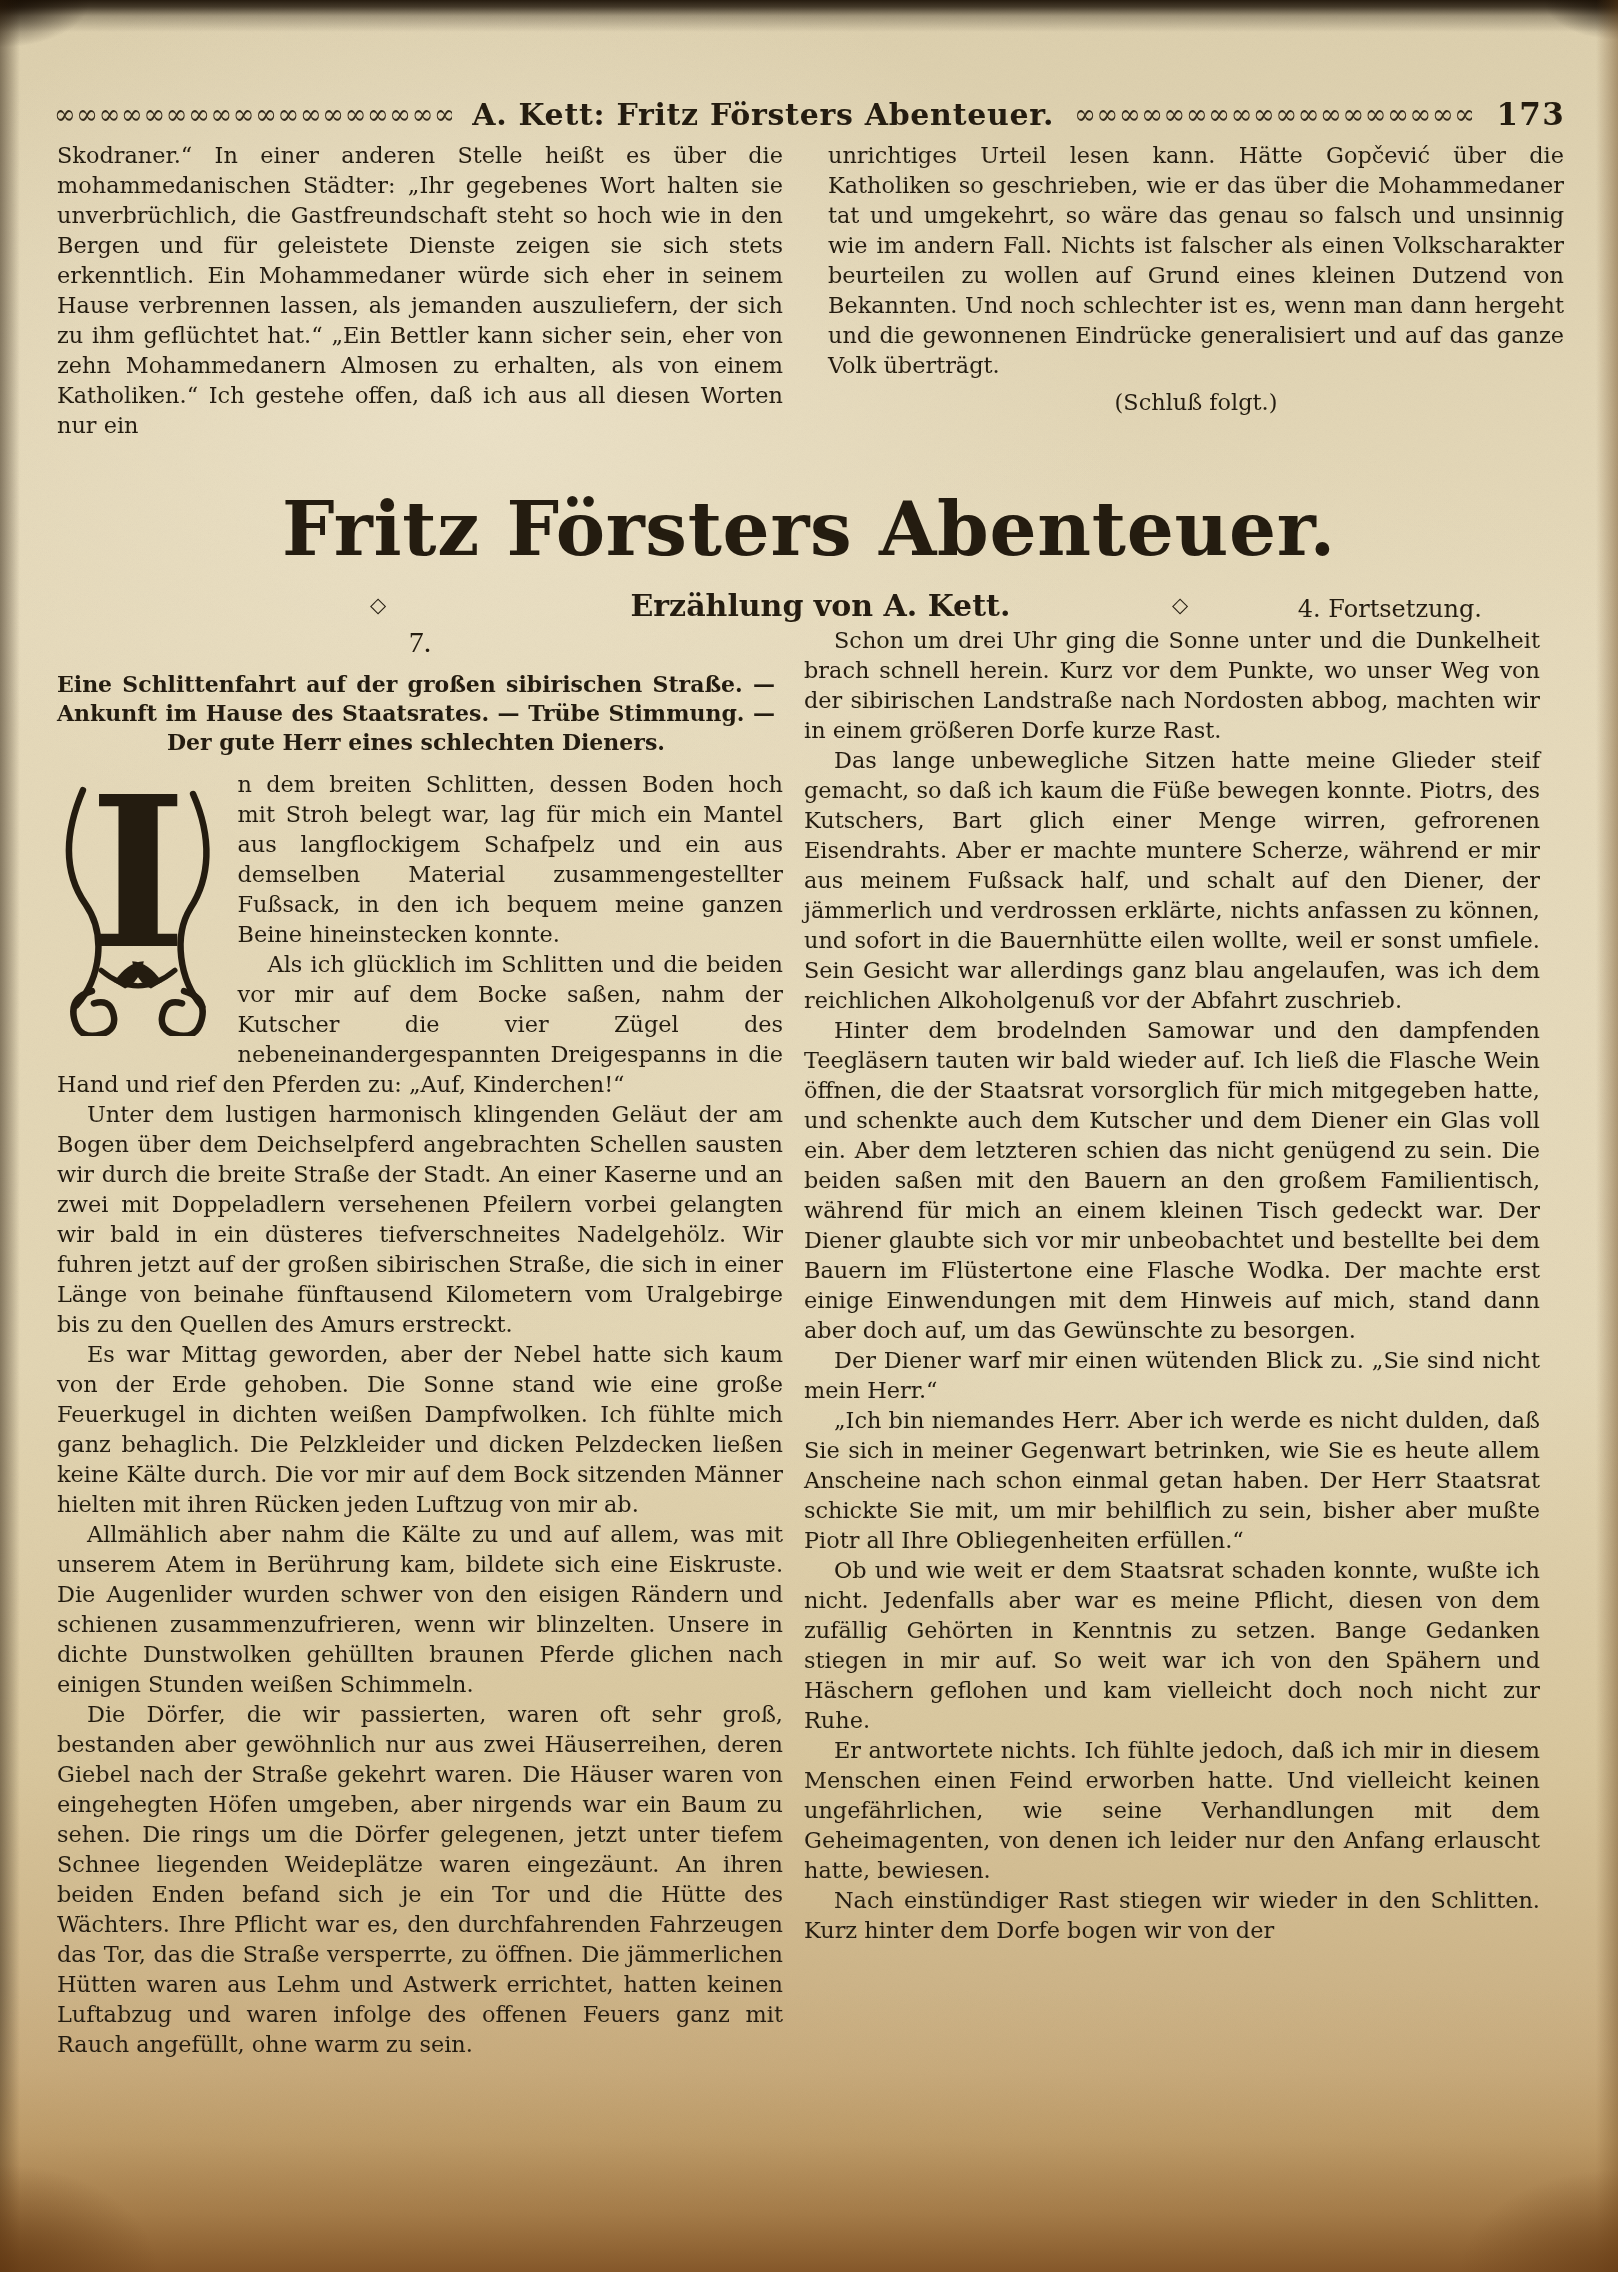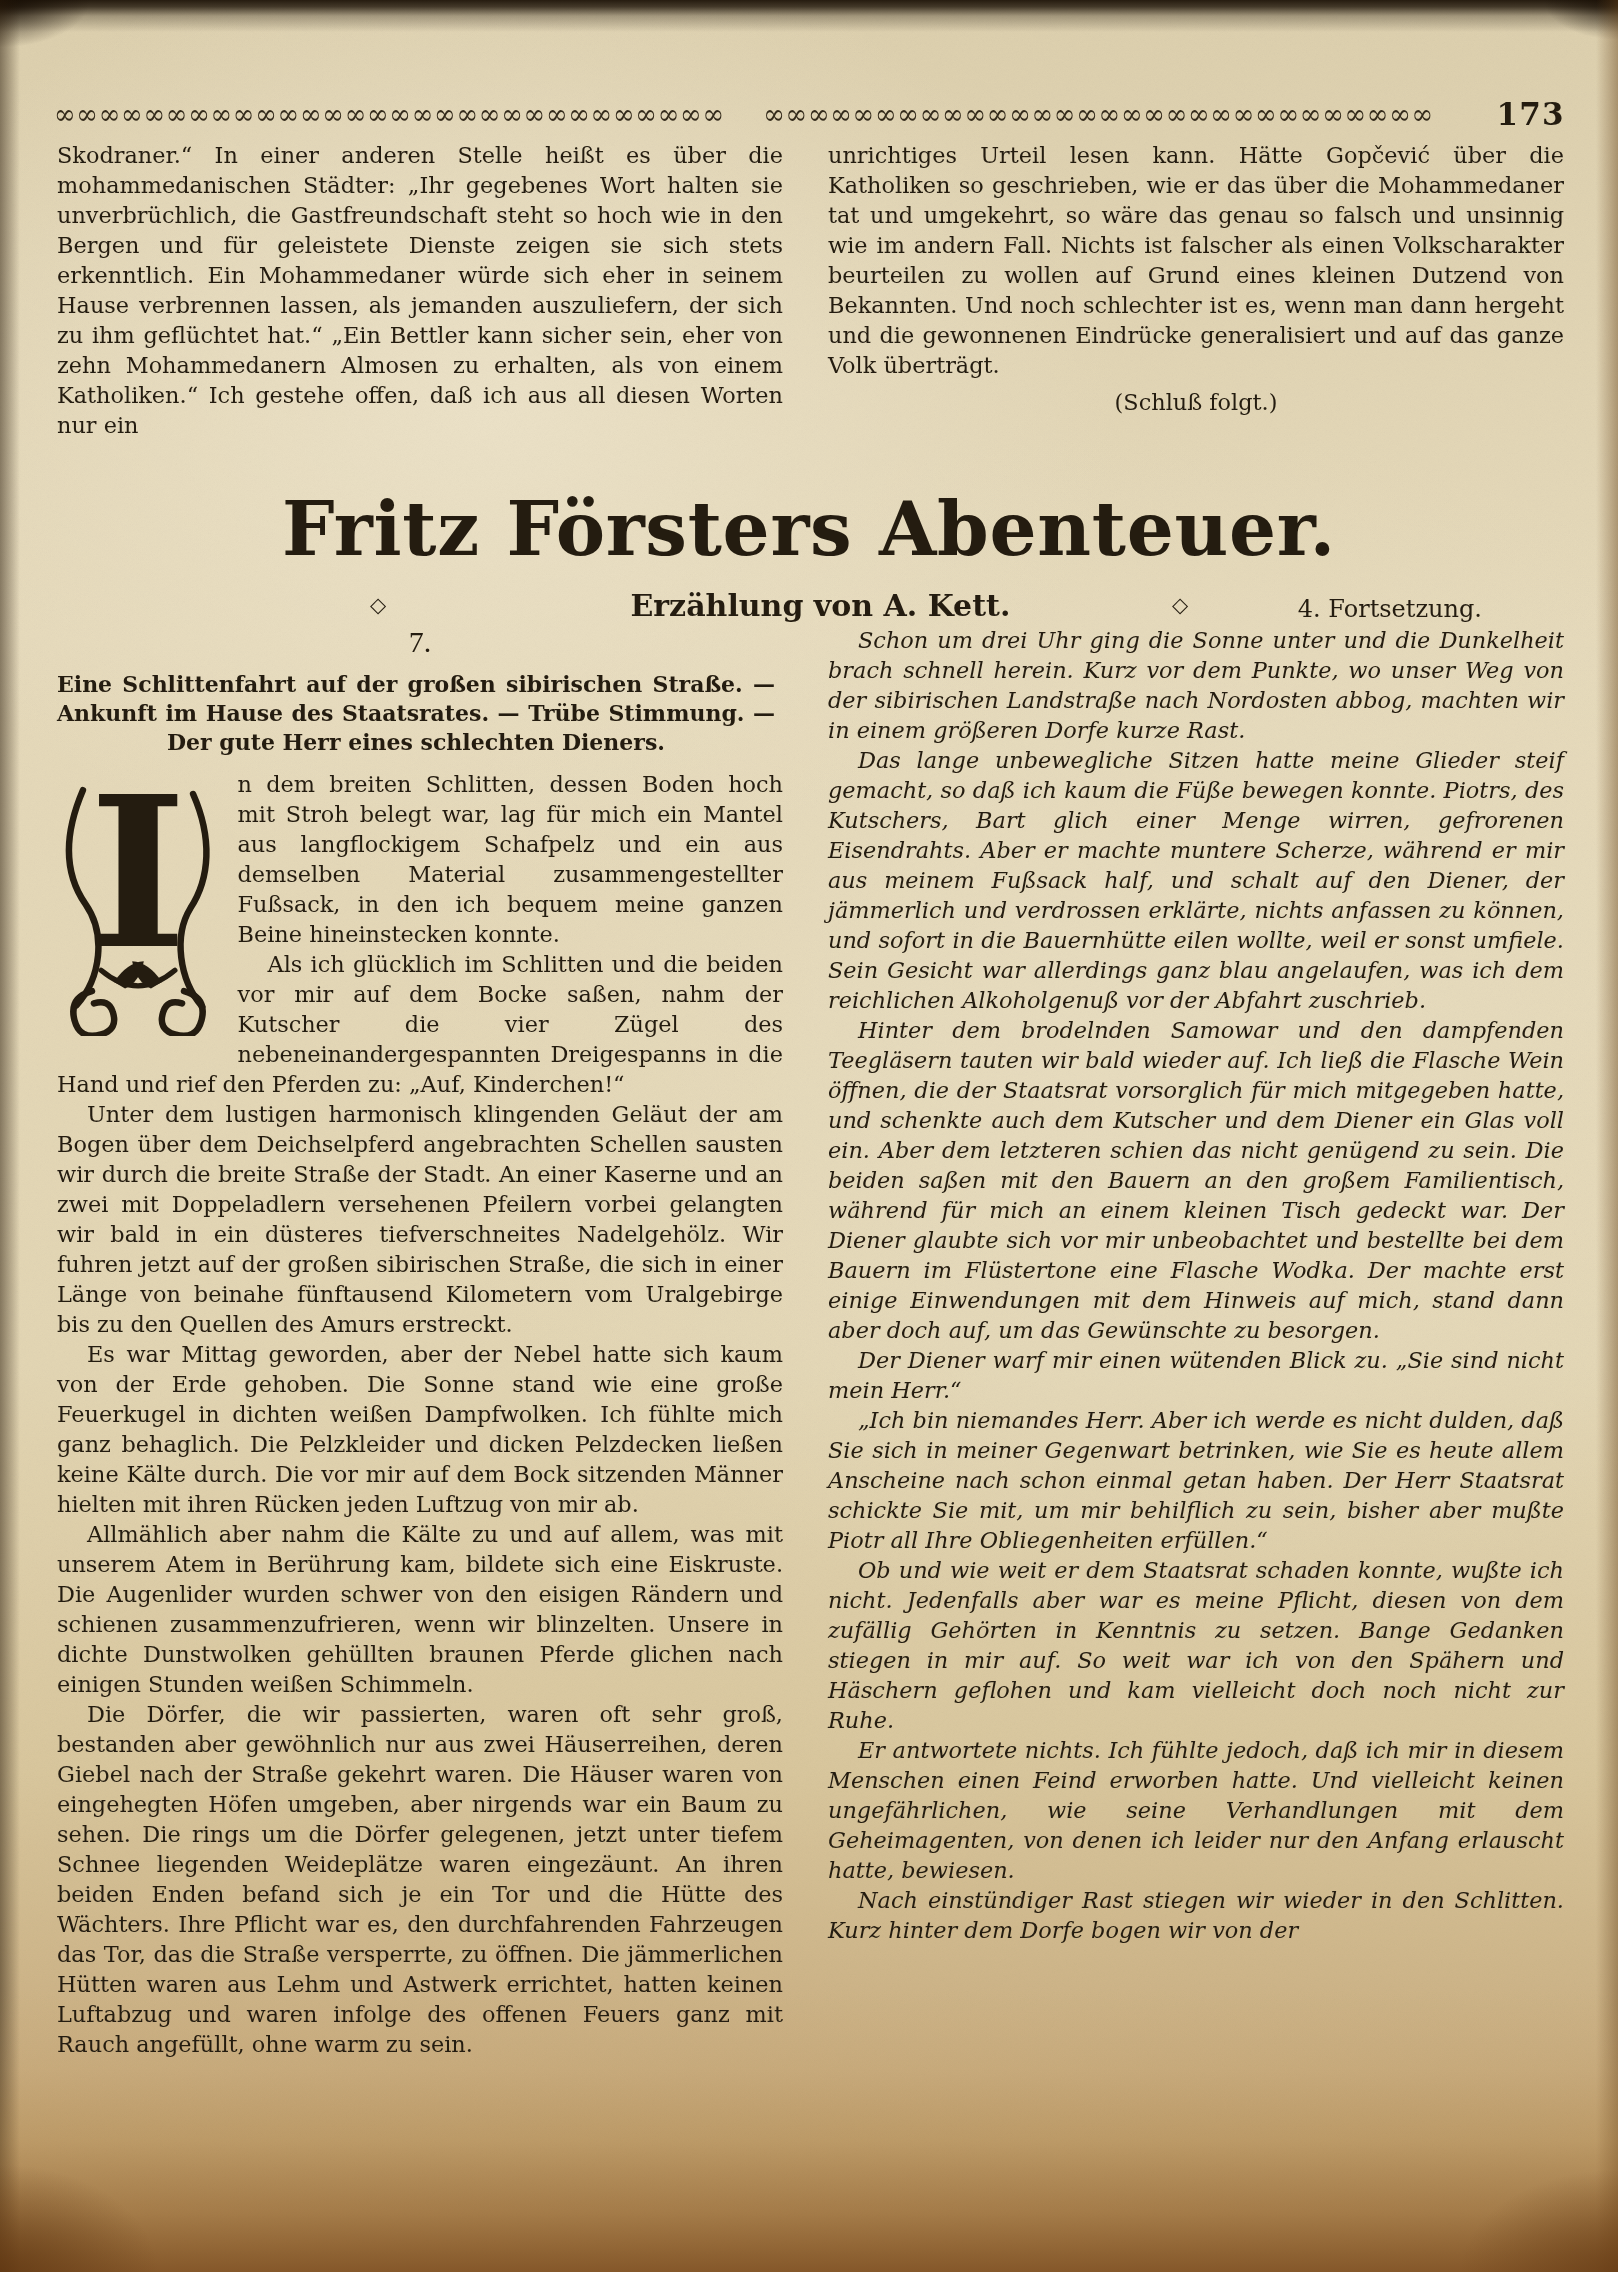--- a/index.html
+++ b/index.html
@@ -49,21 +49,21 @@
   .main-title { margin:0; font-size:74px; font-weight:bold; letter-spacing:0.7px; }
 
   #subtitle-row { position:absolute; left:0; top:588px; width:1618px; height:42px; }
   .diamond { position:absolute; top:5.3px; font-size:21px; }
   .d-left  { left:370px; }
   .d-right { left:1172px; }
   .subtitle { position:absolute; left:50%; transform:translateX(-47%); top:0; font-size:30px; font-weight:bold; white-space:nowrap; }
   .installment { position:absolute; right:136px; top:6.6px; font-size:24px; white-space:nowrap; }
 
   #article-left  { position:absolute; left:57px;  top:625px; width:726px; }
-  #article-right { position:absolute; left:828px; top:625px; width:736px;font-style:italic; }
+  #article-right { position:absolute; left:804px; top:625px; width:736px; }
   .chapter-number { text-align:center; font-size:30px; margin:0 0 10.5px 0; font-family:"Liberation Serif",serif; }
   .summary { font-weight:bold; font-size:22px; line-height:29px; text-align:justify; text-align-last:center; margin:0 8px 12px 0; }
 
   .dropcap { float:left; width:162px; height:261px; margin:6.6px 18.5px 2.6px 0; }
   .dropcap svg { width:100%; height:100%; display:block; }
 </style>
 </head>
 <body>
 
 <div class="page">
@@ -83,20 +83,21 @@
   <div class="corner-tl"></div>
   <div class="corner-tr"></div>
   <div class="edge-left"></div>
   <div class="edge-right"></div>
   <div class="edge-bottom"></div>
   <div class="corner-bl"></div>
   <div class="corner-br"></div>
 
   <header class="header">
     <span class="orn">∞∞∞∞∞∞∞∞∞∞∞∞∞∞∞∞∞∞∞∞∞∞∞∞∞∞∞∞∞∞</span>
+    <span class="running-title">A. Kett: Fritz Försters Abenteuer.</span>
     <span class="orn">∞∞∞∞∞∞∞∞∞∞∞∞∞∞∞∞∞∞∞∞∞∞∞∞∞∞∞∞∞∞</span>
     <span class="page-number">173</span>
   </header>
 
   <section id="prev-left">
     <p class="para noindent">Skodraner.“ In einer anderen Stelle heißt es über die mohammedanischen Städter: „Ihr gegebenes Wort halten sie unverbrüchlich, die Gastfreundschaft steht so hoch wie in den Bergen und für geleistete Dienste zeigen sie sich stets erkenntlich. Ein Mohammedaner würde sich eher in seinem Hause verbrennen lassen, als jemanden auszuliefern, der sich zu ihm geflüchtet hat.“ „Ein Bettler kann sicher sein, eher von zehn Mohammedanern Almosen zu erhalten, als von einem Katholiken.“ Ich gestehe offen, daß ich aus all diesen Worten nur ein</p>
   </section>
 
   <section id="prev-right">
     <p class="para noindent">unrichtiges Urteil lesen kann. Hätte Gopčević über die Katholiken so geschrieben, wie er das über die Mohammedaner tat und umgekehrt, so wäre das genau so falsch und unsinnig wie im andern Fall. Nichts ist falscher als einen Volkscharakter beurteilen zu wollen auf Grund eines kleinen Dutzend von Bekannten. Und noch schlechter ist es, wenn man dann hergeht und die gewonnenen Eindrücke generalisiert und auf das ganze Volk überträgt.</p>

